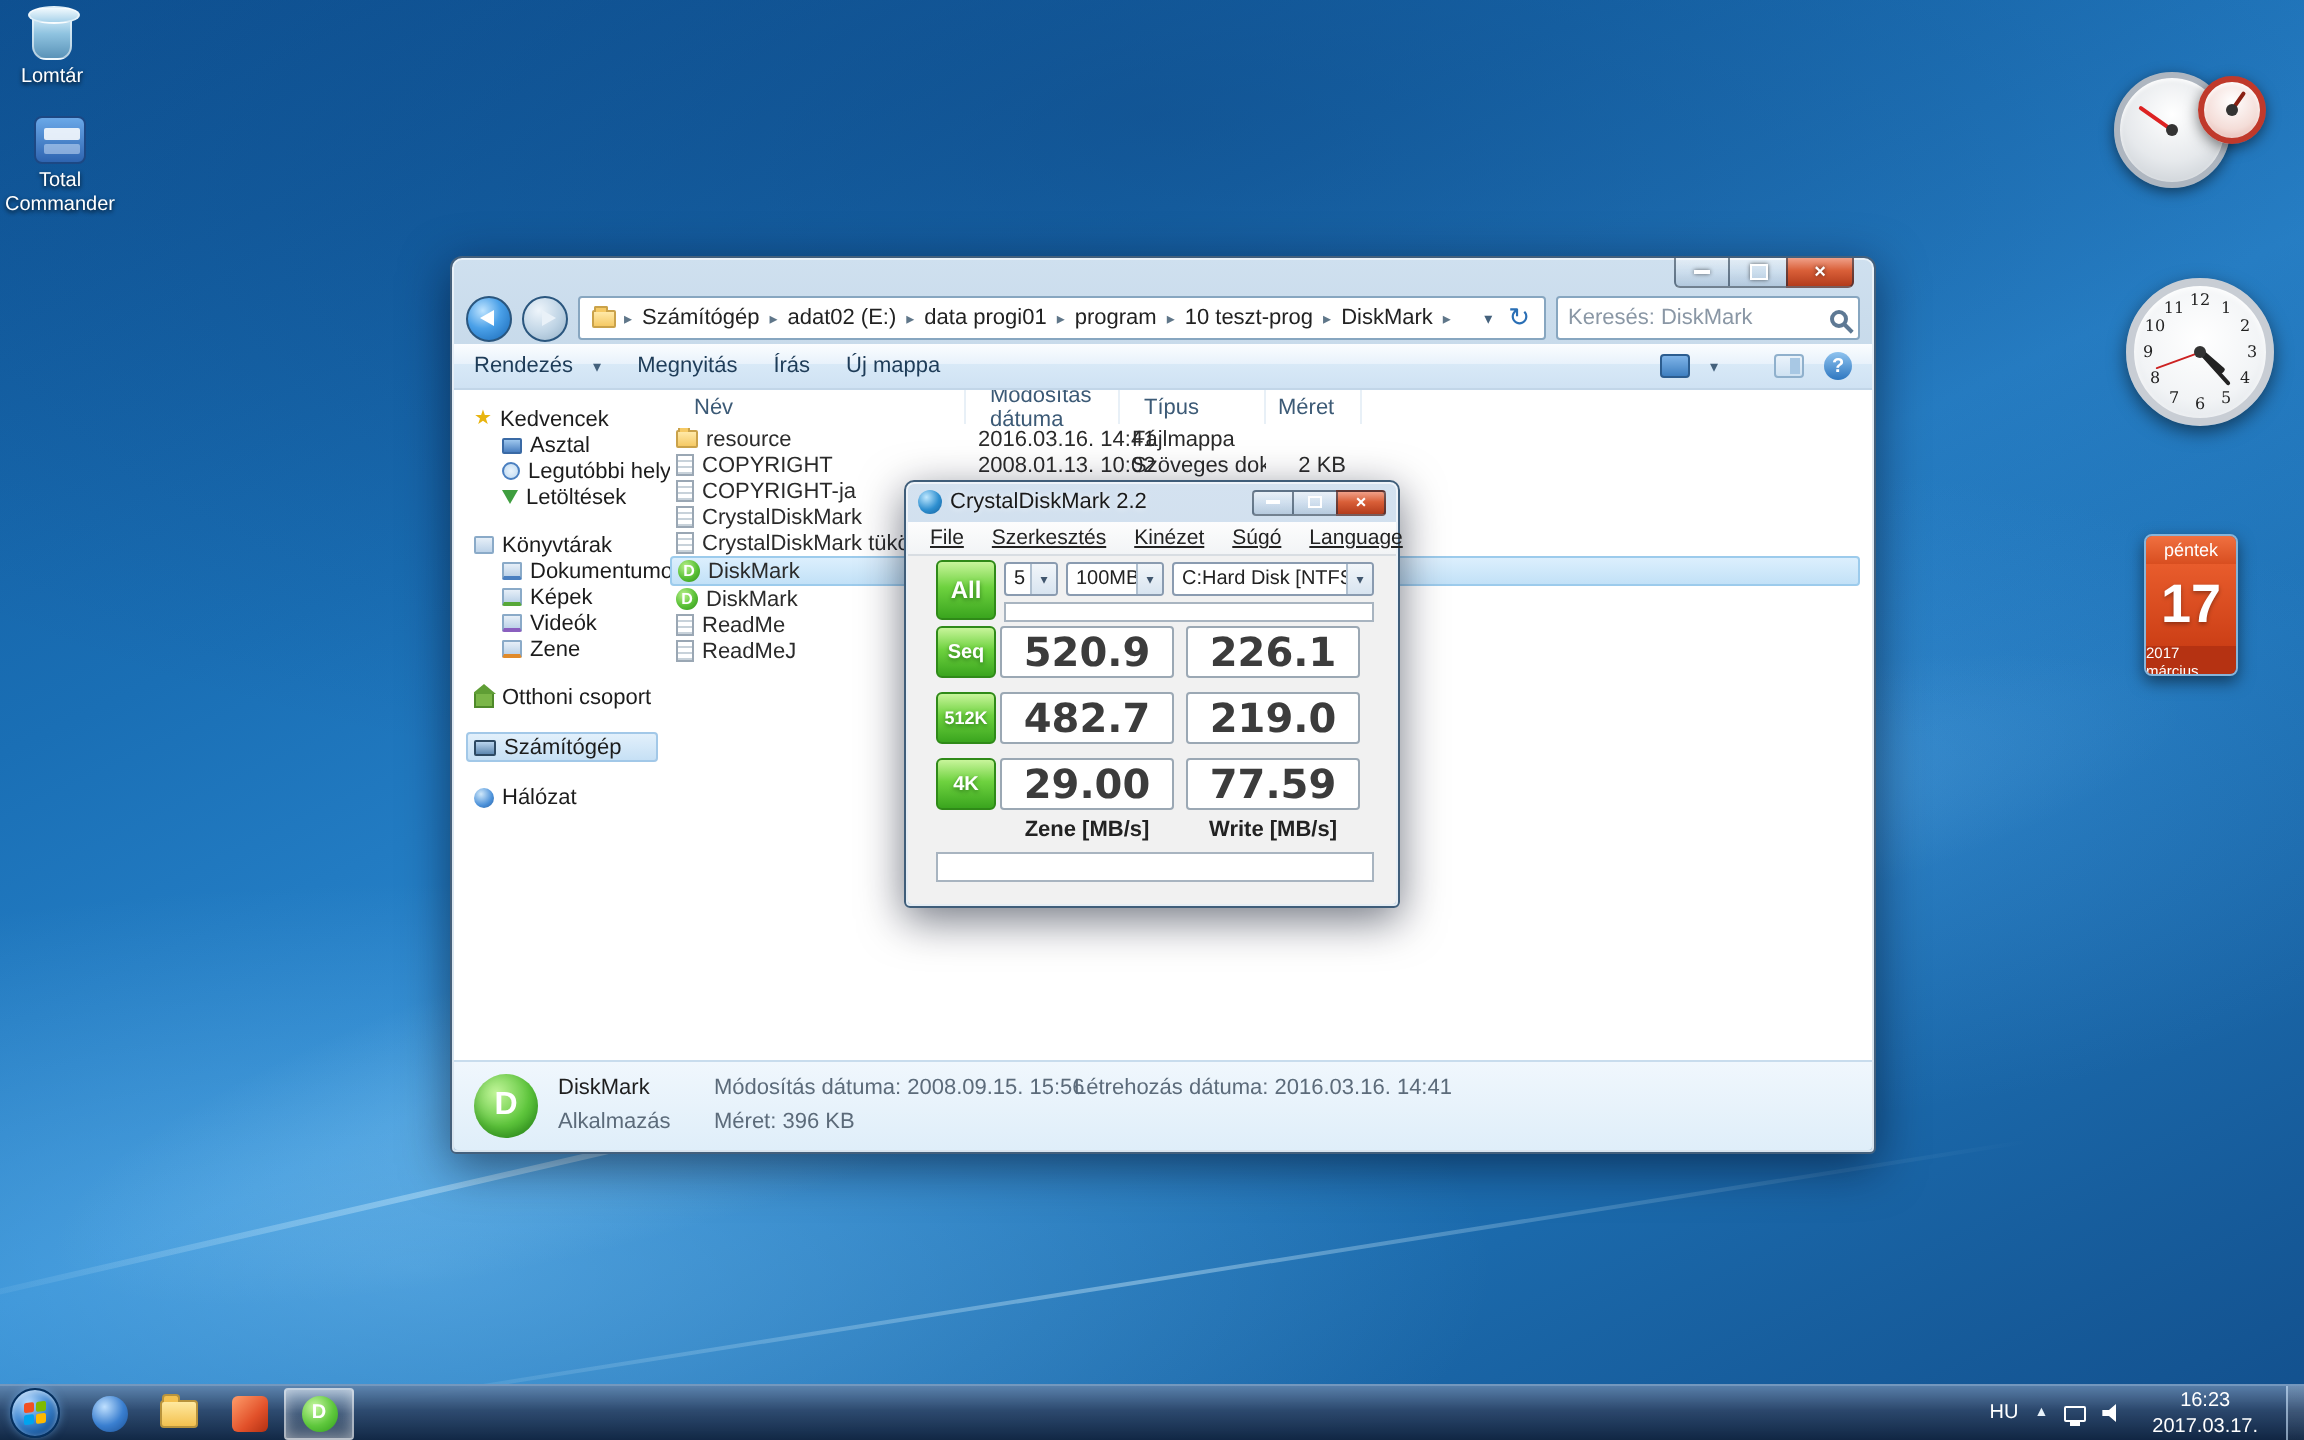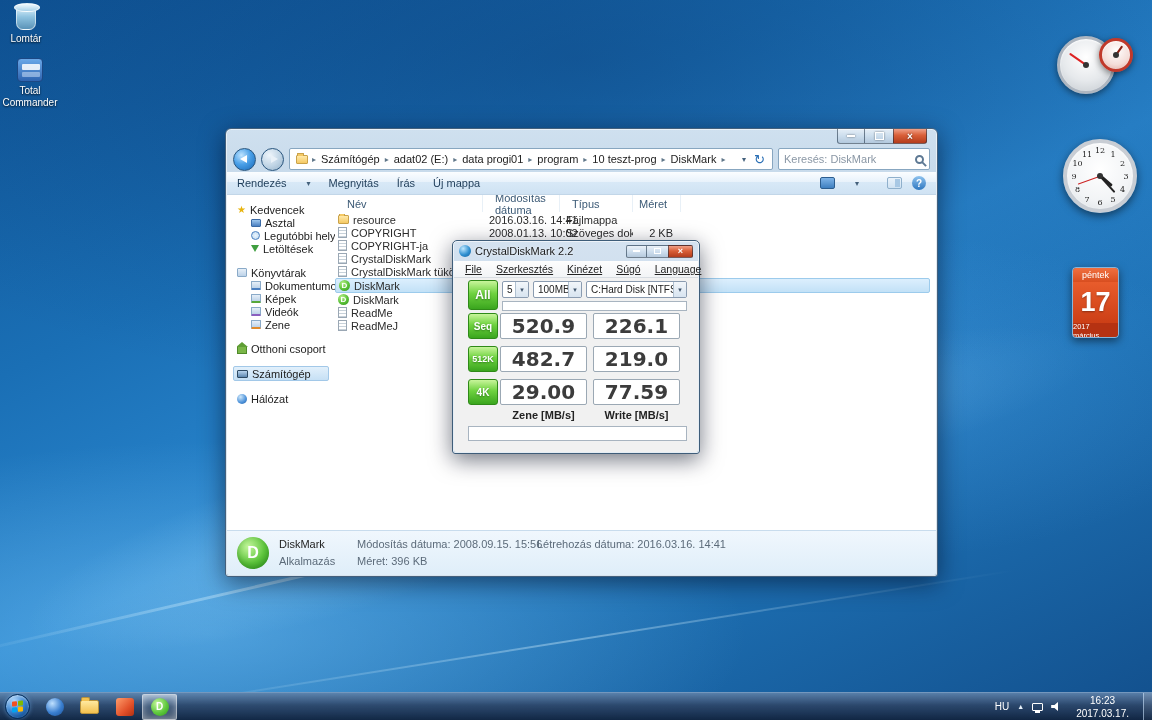--- a/index.html
+++ b/index.html
@@ -90,21 +90,21 @@
   .addr-refresh{color:#2a6fb5;font-size:13px;padding:0 4px;}
   .search{width:152px;height:22px;background:#fff;border:1px solid #87a6c0;border-radius:2px;display:flex;align-items:center;padding:0 5px;flex:none;}
   .search input{flex:1;min-width:0;border:none;outline:none;font-size:11px;color:#333;background:transparent;font-family:inherit;}
   .search input::placeholder{color:#8a97a5;}
   .mag{width:9px;height:9px;border:2px solid #5e7994;border-radius:50%;position:relative;margin-left:3px;flex:none;}
   .mag::after{content:"";position:absolute;width:6px;height:2px;background:#5e7994;transform:rotate(45deg);right:-5px;bottom:-3px;}
 
   .x-toolbar{position:absolute;left:1px;right:1px;top:43px;height:23px;display:flex;align-items:center;padding:0 10px;
     font-size:11px;color:#1e3c58;border-bottom:1px solid #c2d6e8;
     background:linear-gradient(#fbfdff,#e8f2fb 45%,#d8e9f7 46%,#cfe2f3);}
-  .tb-item{margin-right:18px;display:flex;align-items:center;gap:20px;white-space:nowrap;}
+  .tb-item{margin-right:18px;display:flex;align-items:center;gap:10px;white-space:nowrap;}
   .tb-dd{font-size:8px;color:#44617c;}
   .tb-right{margin-left:auto;display:flex;align-items:center;gap:10px;}
   .ico-views{width:15px;height:12px;border:1px solid #2c5d8f;border-radius:2px;background:linear-gradient(#7fb4e8,#3e7fc0);}
   .ico-preview{width:15px;height:12px;border:1px solid #8fb0cc;border-radius:2px;background:linear-gradient(#eaf3fb,#cfe2f2);position:relative;}
   .ico-preview::after{content:"";position:absolute;right:1px;top:1px;width:5px;height:8px;background:#a8c8e4;}
   .ico-help{width:14px;height:14px;border-radius:50%;background:linear-gradient(#8fc3ef,#2e77c0);color:#fff;font-size:10px;font-weight:bold;display:flex;align-items:center;justify-content:center;}
 
   .x-main{position:absolute;left:1px;right:1px;top:66px;bottom:46px;background:#fff;display:flex;overflow:hidden;}
   .sidebar{width:108px;flex:none;padding:8px 0 0 10px;font-size:11px;color:#1c1c1c;}
   .sb-item{height:13px;display:flex;align-items:center;gap:4px;white-space:nowrap;overflow:hidden;}

